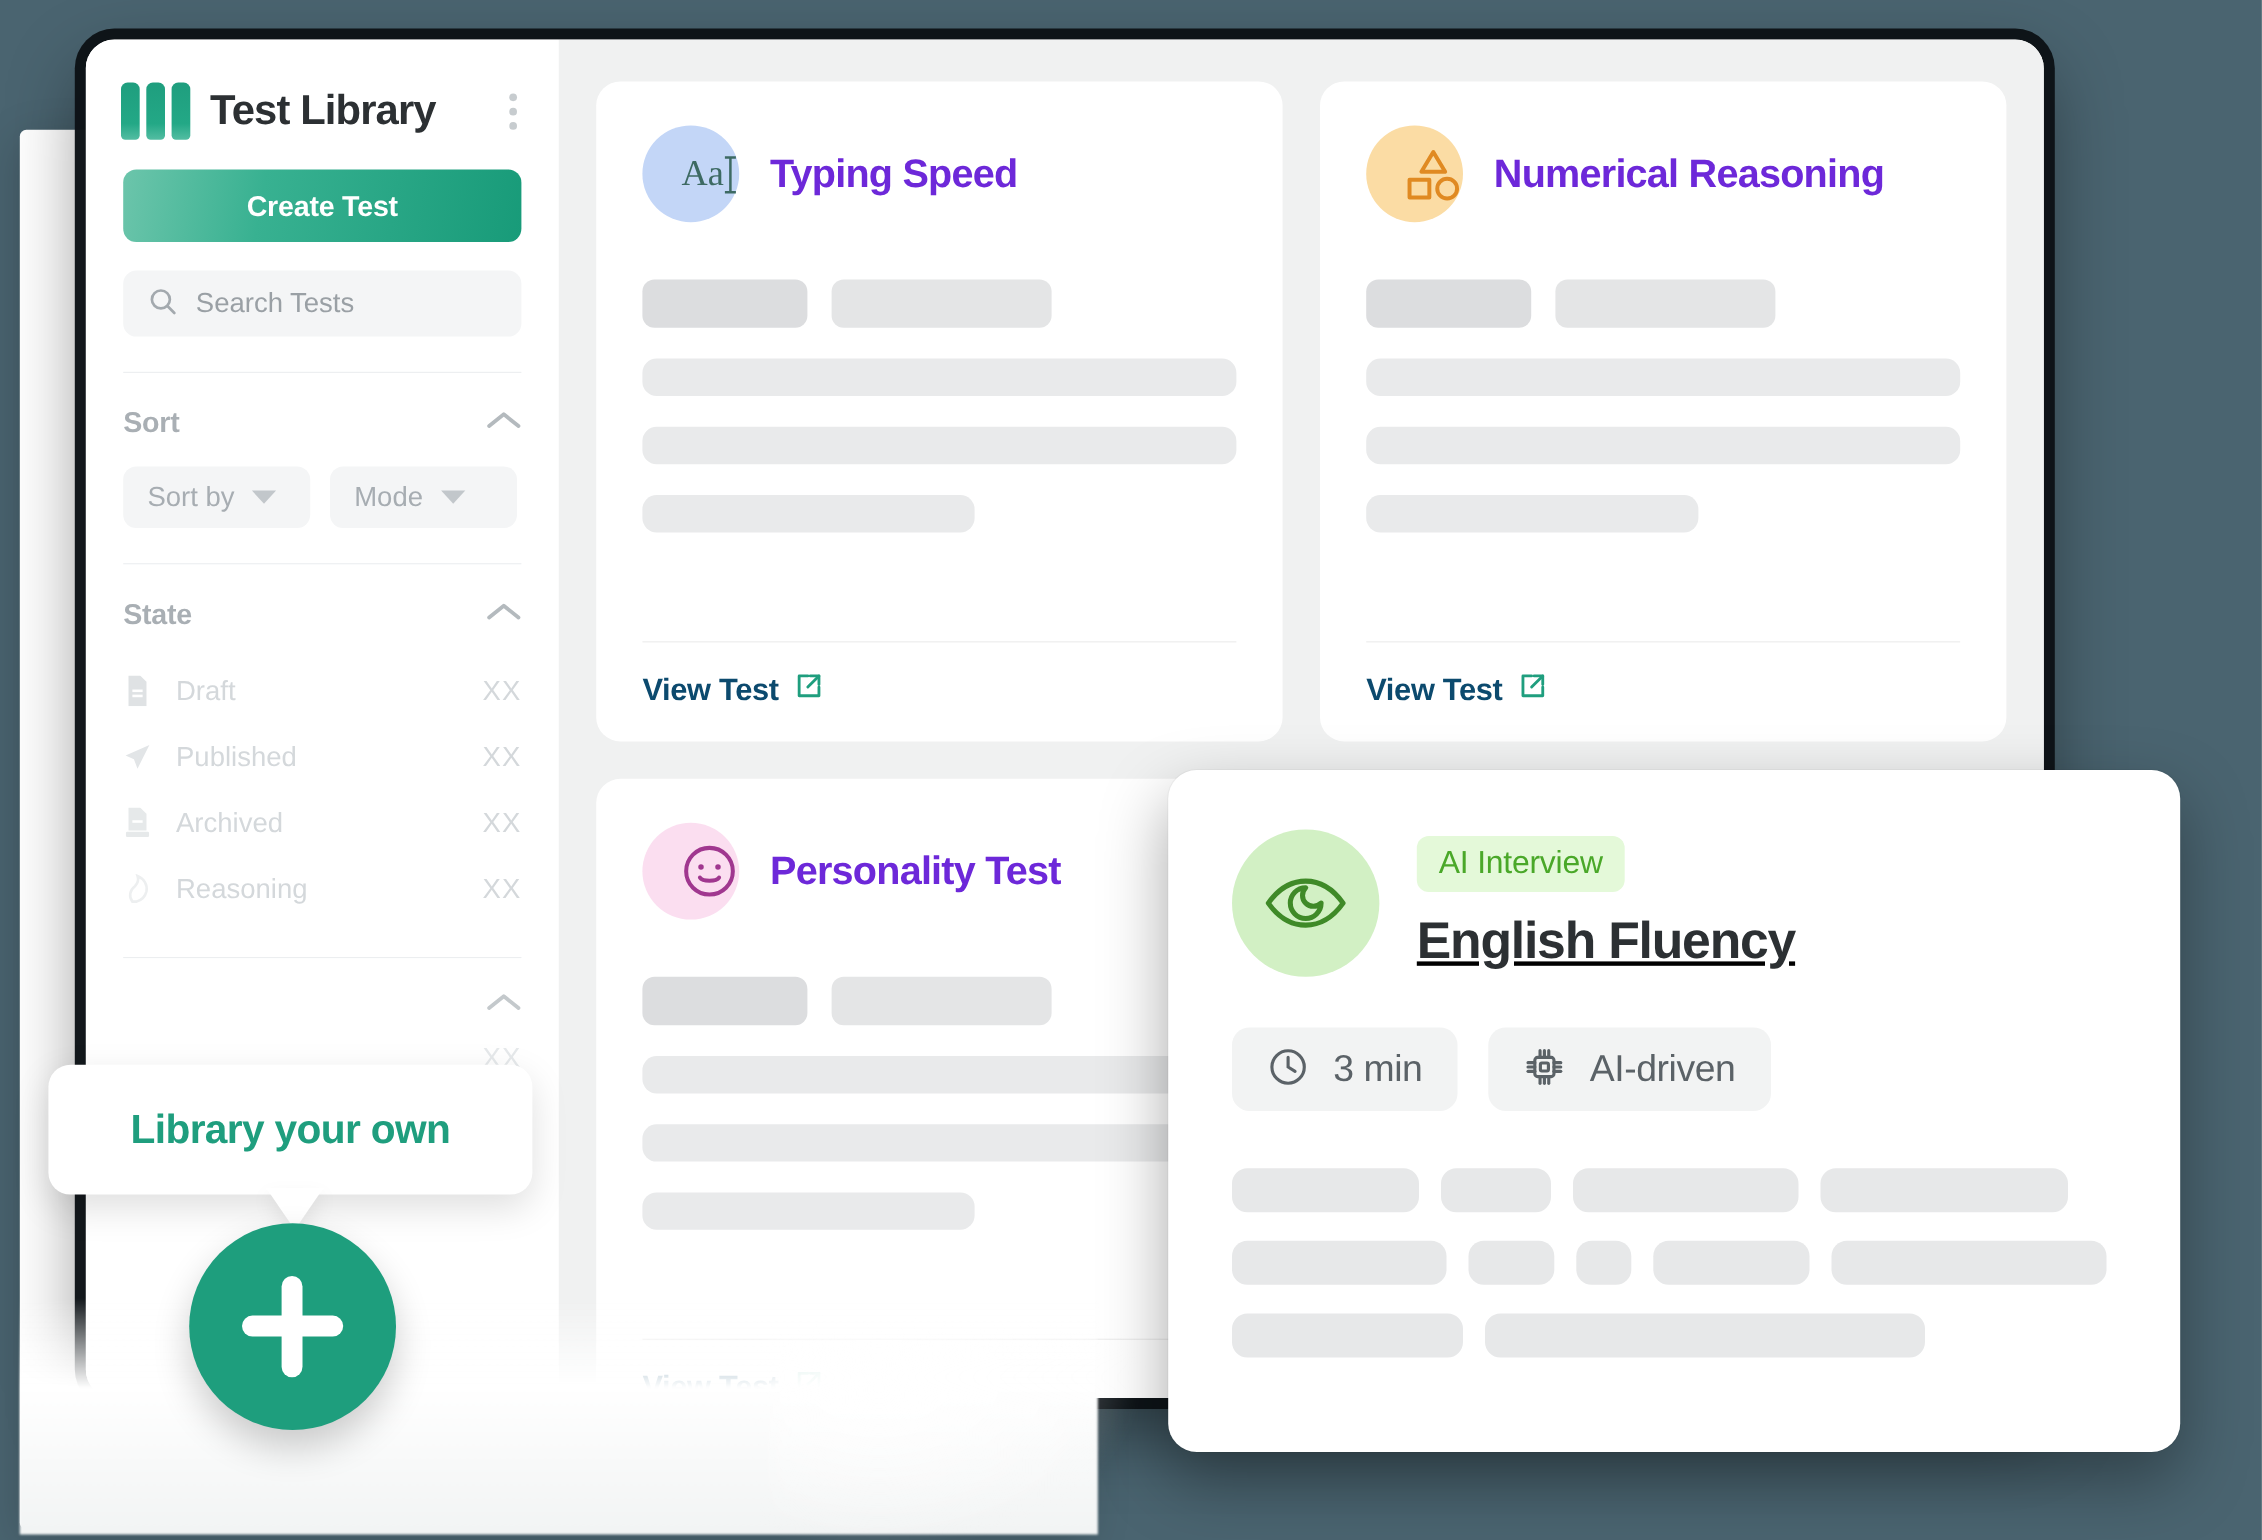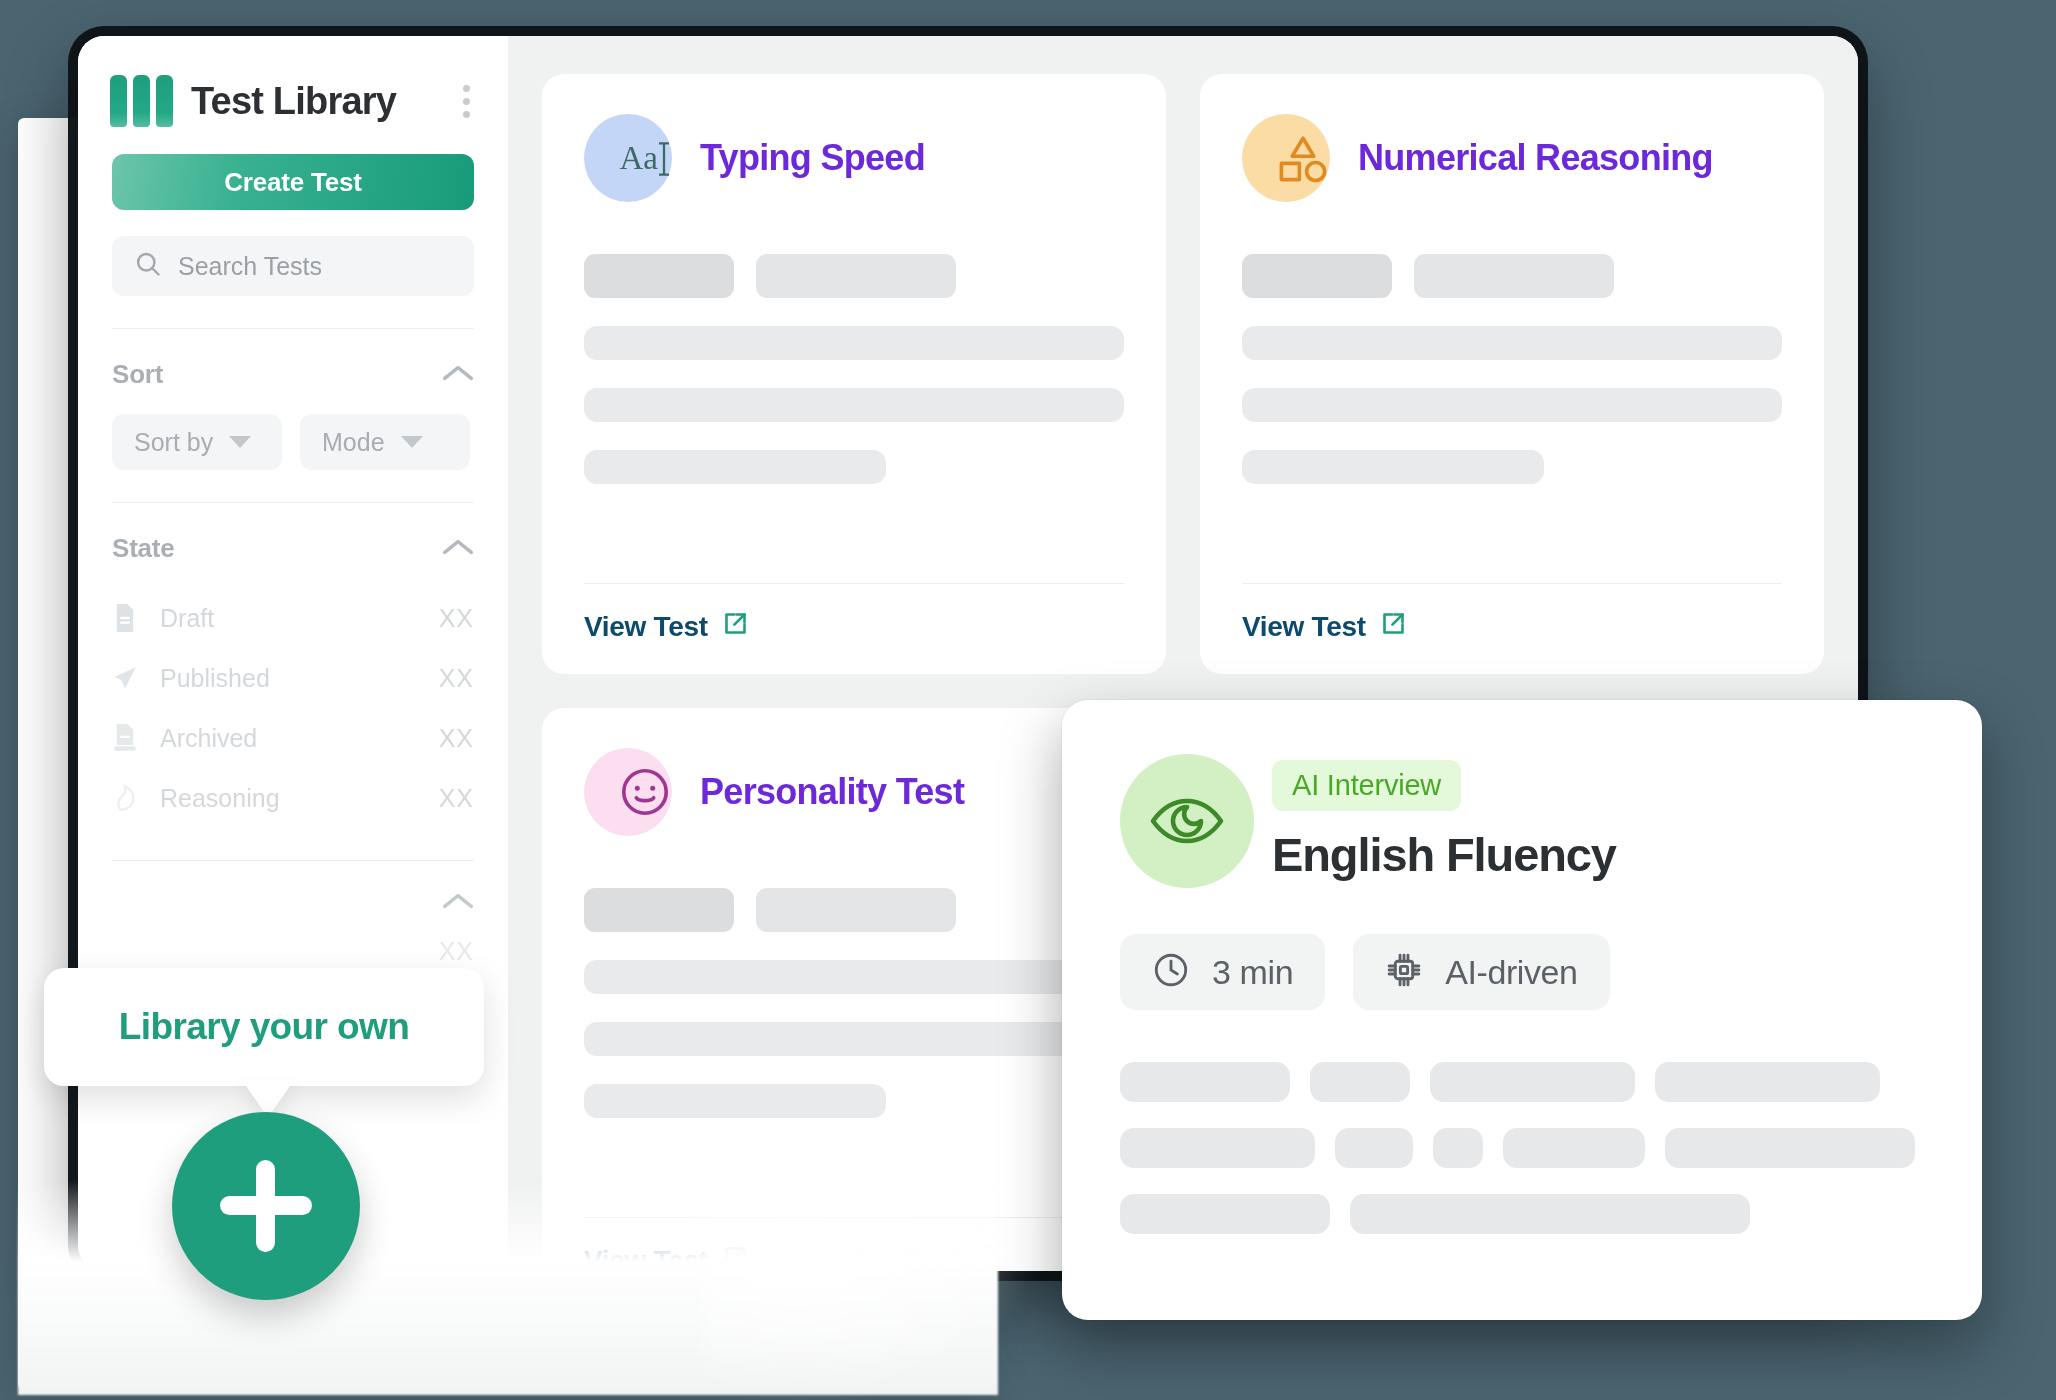--- a/index.html
+++ b/index.html
@@ -68,21 +68,21 @@
   .kebab {
     margin-left:auto; display:flex; flex-direction:column;
     gap:6px; align-items:center; padding:6px 8px; cursor:pointer;
   }
   .kebab i { width:7px; height:7px; border-radius:50%; background:#c7cccf; display:block; }
 
   .sb-body { padding:0 34px; }
 
   .btn-create {
     margin-top:22px;
-    width:100%; height:56px; border:none; border-radius:12px;
+    width:100%; height:66px; border:none; border-radius:12px;
     background:linear-gradient(100deg,#6cc5ab 0%, #38b191 35%, #189b79 100%);
     color:#fff; font-size:26px; font-weight:bold;
     font-family:"Liberation Sans", sans-serif;
     cursor:pointer; letter-spacing:-0.2px;
   }
 
   .search-wrap {
     margin-top:26px; height:60px;
     background:#f4f5f6; border-radius:12px;
     display:flex; align-items:center; padding:0 22px; gap:16px;
@@ -178,21 +178,21 @@
 
   
   .float-card {
     position:absolute; left:1062px; top:700px;
     width:920px; height:620px;
     background:#ffffff; border-radius:26px;
     box-shadow:0 26px 60px rgba(0,0,0,0.34), 0 0 0 1px rgba(0,0,0,0.03);
     padding:54px 58px;
     display:flex; flex-direction:column;
   }
-  .fc-head { display:flex; align-items:center; gap:18px; }
+  .fc-head { display:flex; align-items:center; gap:34px;text-decoration:underline; }
   .fc-ico {
     width:134px; height:134px; border-radius:50%;
     background:#d2f0c4; flex:0 0 134px;
     display:flex; align-items:center; justify-content:center;
   }
   .badge {
     display:inline-block; background:#e4f9d9; color:#4aa829;
     font-size:29px; border-radius:11px; padding:9px 20px;
     letter-spacing:-0.2px;
   }

